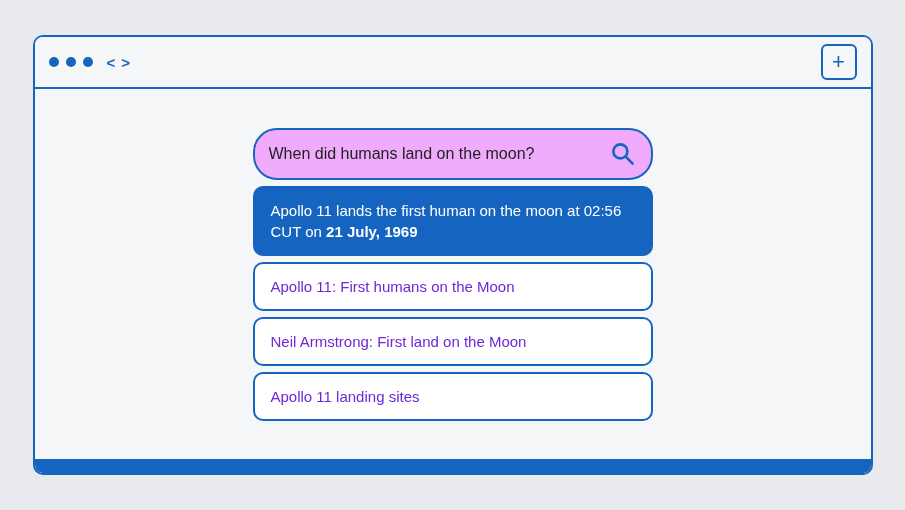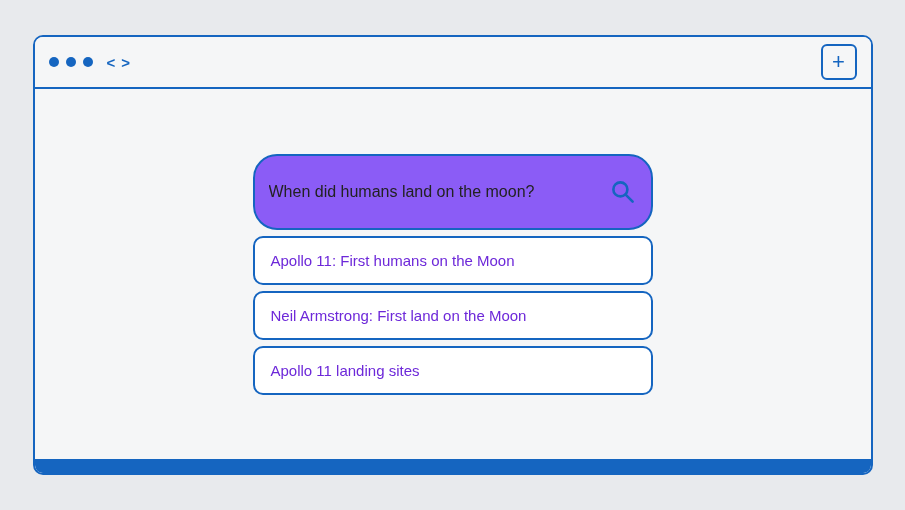--- a/index.html
+++ b/index.html
@@ -101,24 +101,24 @@
     .search-container {
       width: 400px;
       display: flex;
       flex-direction: column;
       gap: 0;
     }
 
     .search-bar {
       display: flex;
       align-items: center;
-      background: #8b5cf6;
+      background: #f0abfc;
       border: 2.5px solid #1565c0;
       border-radius: 24px;
-      padding: 22px 14px;
+      padding: 10px 14px;
       margin-bottom: 6px;
       gap: 8px;
     }
 
     .search-input {
       flex: 1;
       border: none;
       outline: none;
       font-size: 16px;
       color: #222;
@@ -191,20 +191,23 @@
         <input class="search-input" type="text" value="When did humans land on the moon?" placeholder="Search..." style="">
         <button class="search-icon-btn">
           <svg class="search-icon-svg" viewBox="0 0 32 32" fill="none" xmlns="http://www.w3.org/2000/svg">
             <circle cx="13" cy="13" r="8" stroke="#1565c0" stroke-width="3"></circle>
             <line x1="19" y1="19" x2="27" y2="27" stroke="#1565c0" stroke-width="3" stroke-linecap="round"></line>
           </svg>
         </button>
       </div>
 
       <div class="suggestions">
+        <div class="suggestion-item highlighted">
+          <span>Apollo 11 lands the first human on the moon at 02:56 CUT on <strong>21 July, 1969</strong></span>
+        </div>
         <div class="suggestion-item">
           <span>Apollo 11: First humans on the Moon</span>
         </div>
         <div class="suggestion-item">
           <span>Neil Armstrong: First land on the Moon</span>
         </div>
         <div class="suggestion-item">
           <span>Apollo 11 landing sites</span>
         </div>
       </div>

